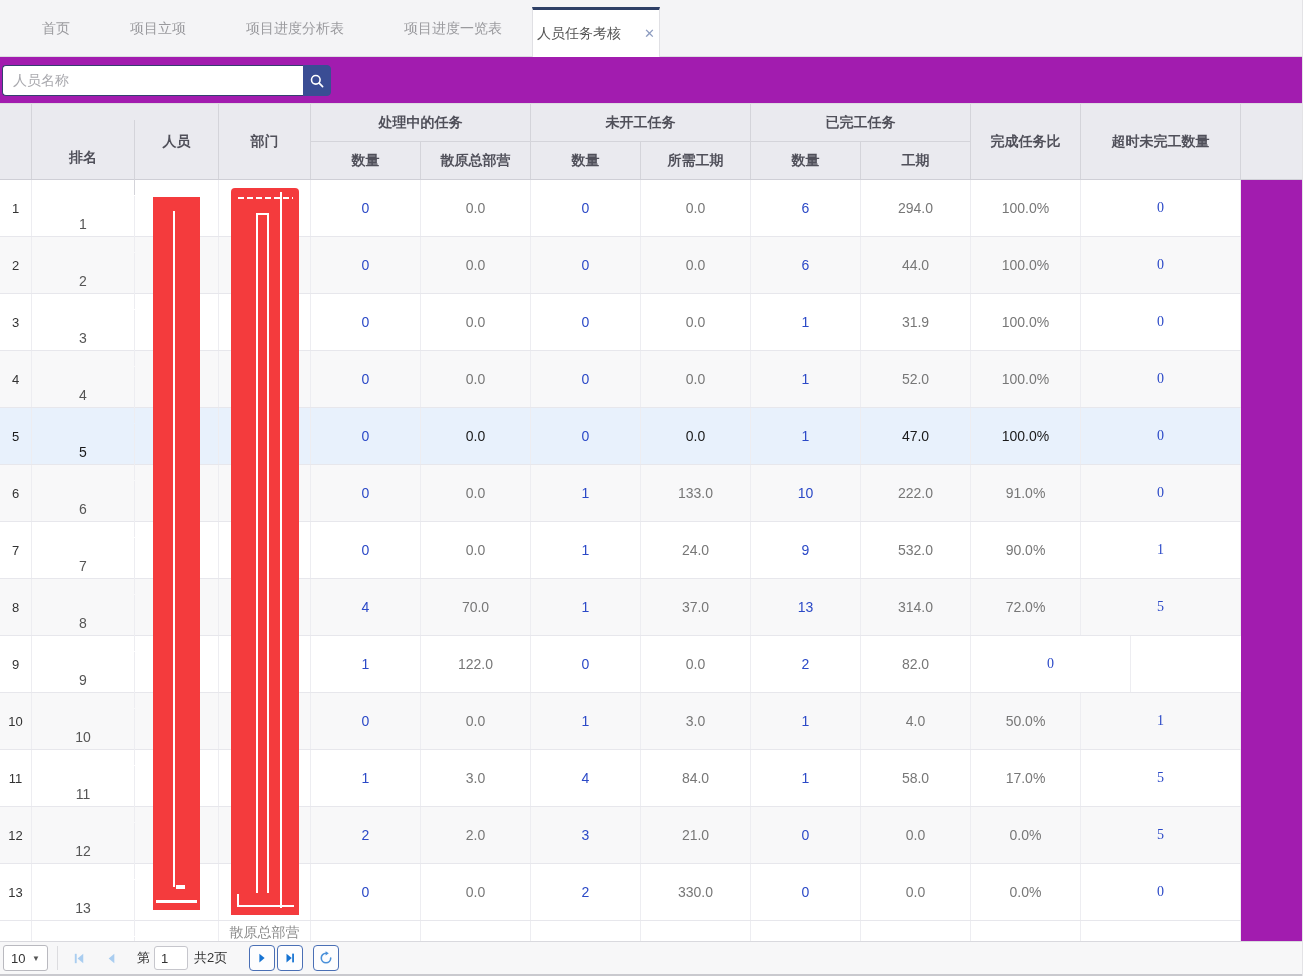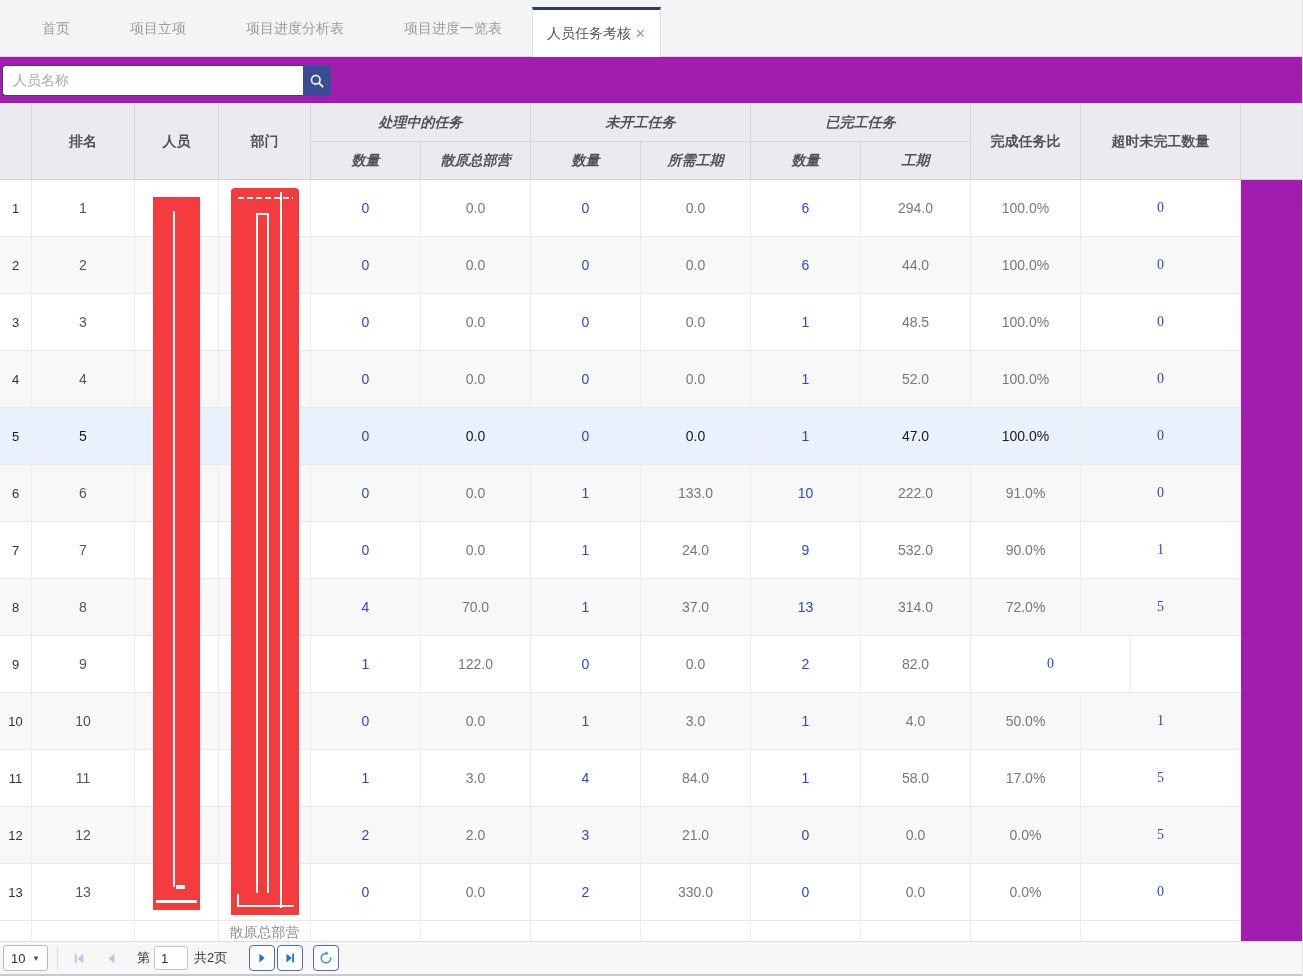--- a/index.html
+++ b/index.html
@@ -16,21 +16,21 @@
     border-bottom:1px solid #dcdce0; padding-left:12px;
   }
   .tab {
     height:56px; line-height:56px; padding:0 30px; font-size:14px; color:#9a9a9e;
     cursor:pointer; white-space:nowrap;
   }
   .tab.active {
     background:#fff; border-top:3px solid #2e3f66;
     border-left:1px solid #e0e0e4; border-right:1px solid #e0e0e4;
     height:50px; margin-bottom:-1px; color:#555;
-    display:flex; align-items:center; gap:4px; padding:0 14px; line-height:normal;justify-content:center;
+    display:flex; align-items:center; gap:23px; padding:0 4px; line-height:normal;justify-content:center;
   }
   .tab-close { color:#8d9cc0; font-size:13px; font-weight:bold; cursor:pointer; }
 
   
   .search-row { height:46px; padding:8px 0 0 2px; }
   .search-box { display:flex; width:329px; height:31px; }
   .search-input {
     flex:1; border:1px solid #33416e; border-right:none; border-radius:4px 0 0 4px;
     padding:0 10px; font-size:14px; color:#333; outline:none;
     font-family:Liberation Mono, monospace;
@@ -50,22 +50,22 @@
   }
   .th { border-right:1px solid #d4d4da; display:flex; align-items:center; justify-content:center; height:100%; }
   .th-group { border-right:1px solid #d4d4da; display:flex; flex-direction:column; }
   .group-label { height:38px; border-bottom:1px solid #d4d4da; display:flex; align-items:center; justify-content:center; }
   .group-sub { flex:1; display:flex; }
   .group-sub .th { flex:1; border-right:none; }
   .group-sub .th:first-child { border-right:1px solid #d4d4da; }
   .th-filler { flex:1; border-right:none; }
 
   
-  .w-idx { width:32px; } .w-rank { width:103px; } .w-person { width:84px; }
-  .w-dept { width:92px;text-align:center; } .w-110 { width:110px; } .w-group { width:220px;font-style:italic; }
+  .w-idx { width:32px; } .w-rank { width:103px;margin-top:16px; } .w-person { width:84px; }
+  .w-dept { width:92px;text-align:center; } .w-110 { width:110px; } .w-group { width:220px; }
   .w-over { width:160px;font-family:Liberation Serif, serif; }
 
   
   .tr {
     display:flex; height:57px; width:1241px; background:#fff;
     border-bottom:1px solid #e7e7ec; font-size:14px;
   }
   .tr.stripe { background:#f8f8f9; }
   .tr.selected { background:#e8f1fc; }
   .td {
@@ -221,21 +221,21 @@
       <div class="tr">
         <div class="td w-idx idx">3</div>
         <div class="td w-rank">3</div>
         <div class="td w-person"></div>
         <div class="td w-dept"></div>
         <div class="td w-110 link">0</div>
         <div class="td w-110 muted">0.0</div>
         <div class="td w-110 link">0</div>
         <div class="td w-110 muted">0.0</div>
         <div class="td w-110 link">1</div>
-        <div class="td w-110 muted">48.5</div>
+        <div class="td w-110 muted">31.9</div>
         <div class="td w-110 muted">100.0%</div>
         <div class="td w-over link">0</div>
       </div>
       <div class="tr stripe">
         <div class="td w-idx idx">4</div>
         <div class="td w-rank">4</div>
         <div class="td w-person"></div>
         <div class="td w-dept"></div>
         <div class="td w-110 link">0</div>
         <div class="td w-110 muted">0.0</div>

